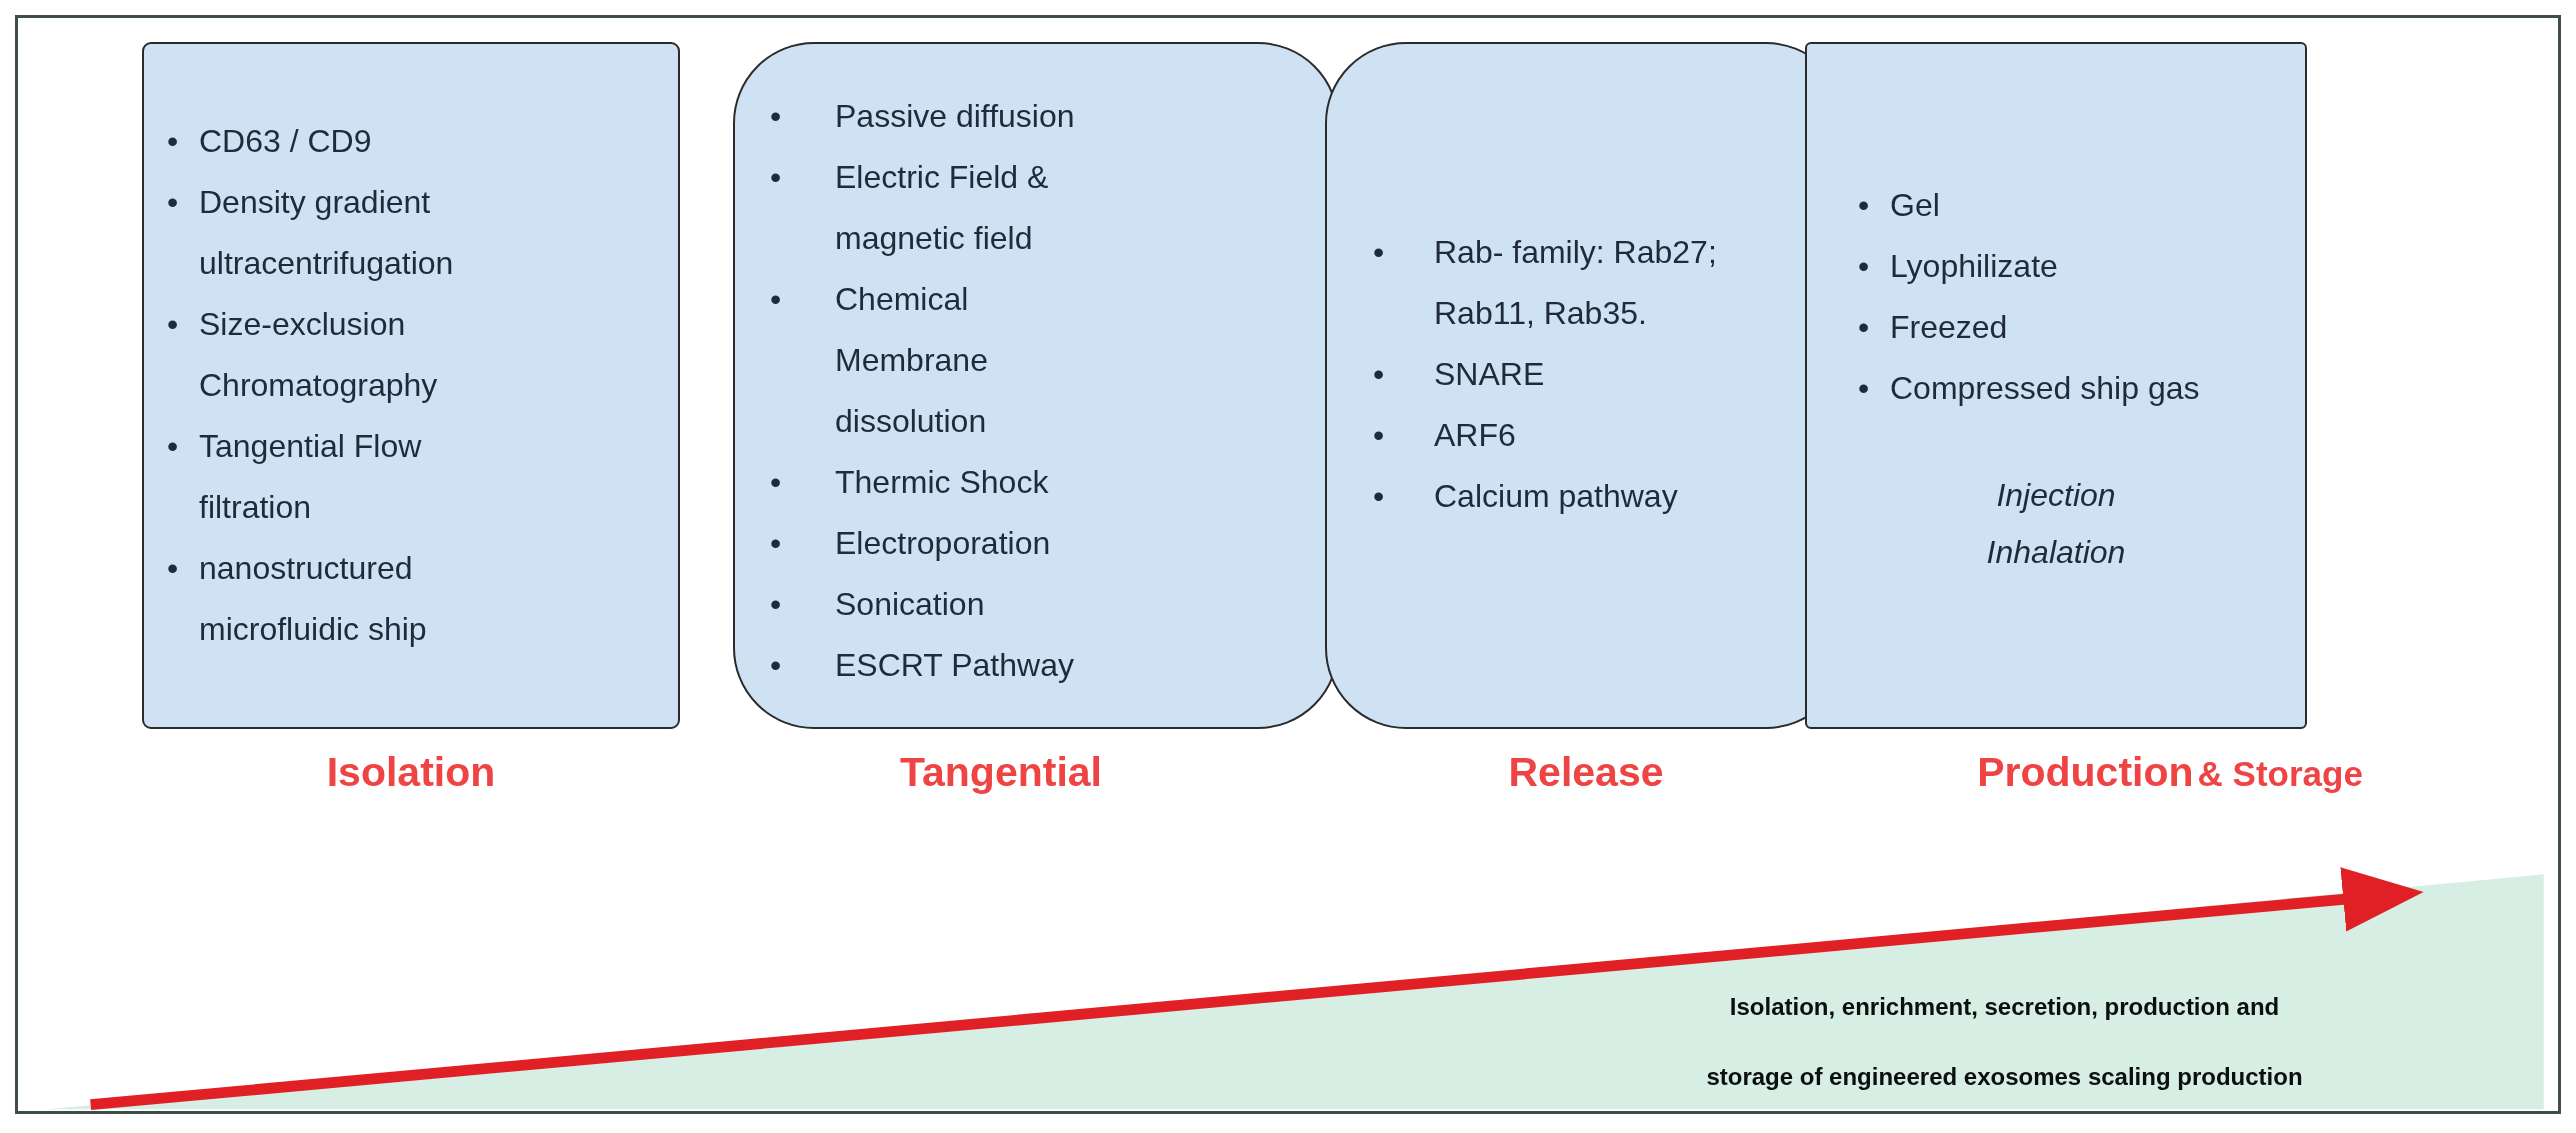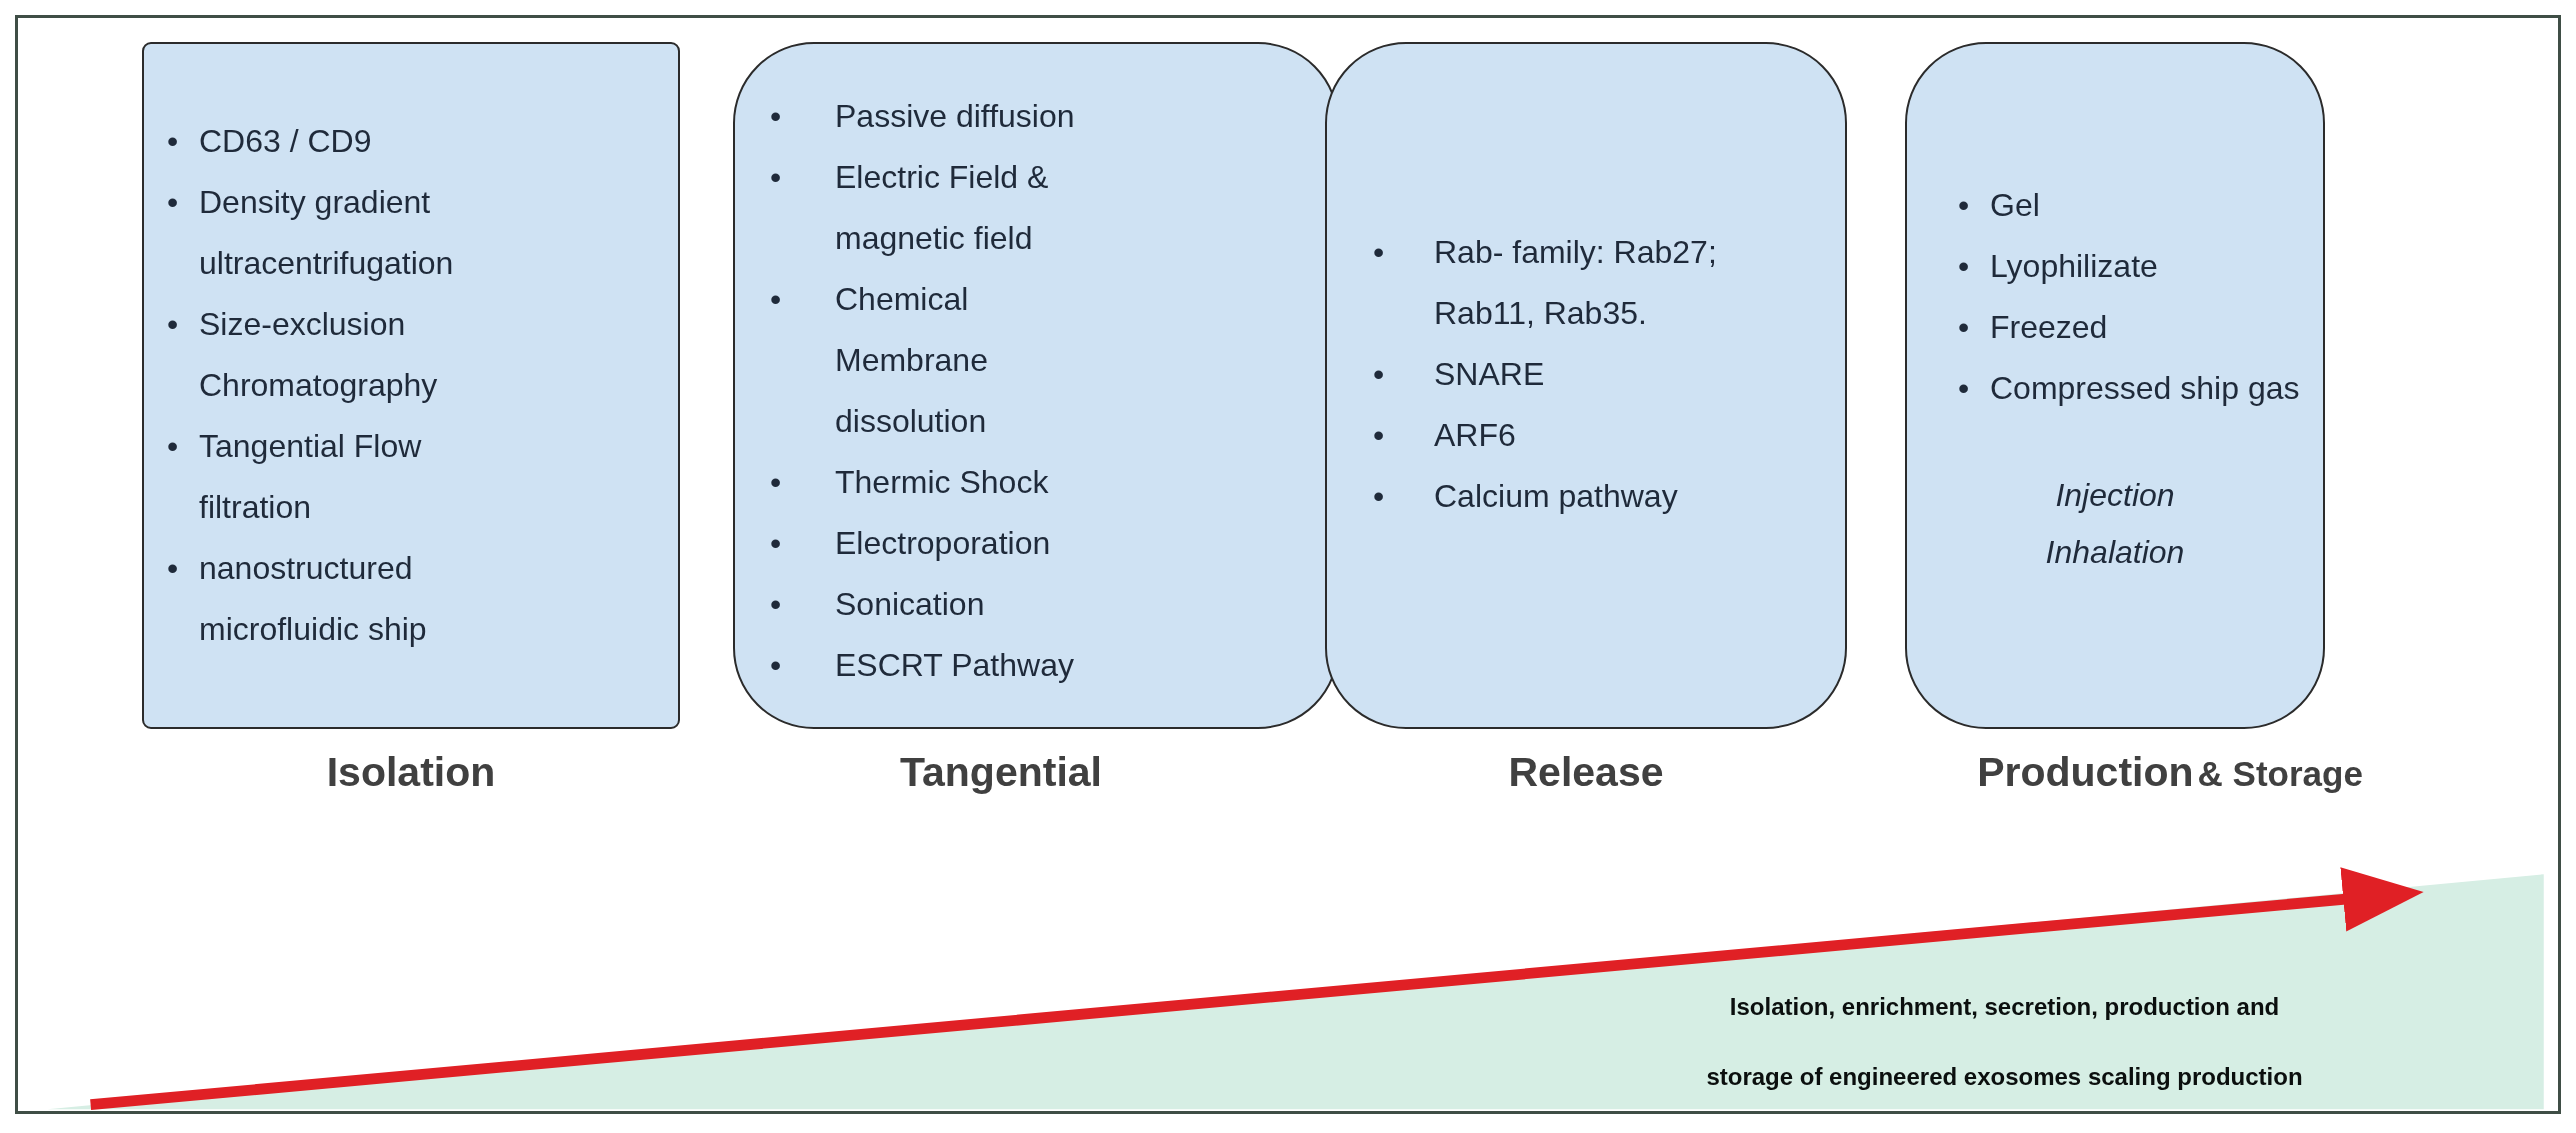--- a/index.html
+++ b/index.html
@@ -47,38 +47,38 @@
   
   .b1{left:142px;width:538px;border-radius:9px;}
   .b1 ul{margin:67px 31px 0 23px;}
   .b1 li{padding-left:32px;}
   .b2{left:733px;width:606px;}
   .b2 ul{margin:42px 23px 0 35px;}
   .b2 li{padding-left:65px;}
   .b3{left:1325px;width:522px;}
   .b3 ul{margin:178px 23px 0 46px;}
   .b3 li{padding-left:61px;}
-  .b4{left:1905px;width:420px;}
+  .b4{left:1805px;width:502px;border-radius:6px;}
   .b4 ul{margin:131px 23px 0 51px;}
   .b4 li{padding-left:32px;}
   .box-note{
     margin-top:48px;
     text-align:center;
     font-style:italic;
     line-height:57px;
     white-space:pre-line;
   }
   .stage-label{
     position:absolute;
     top:749px;
     width:538px;
     text-align:center;
     font-size:41px;
     font-weight:bold;
-    color:#404040;
+    color:#ef4444;
     white-space:nowrap;
   }
   .l1{left:142px;}
   .l2{left:732px;}
   .l3{left:1317px;}
   .l4{left:1901px;}
   .label-suffix{
     font-size:35px;
     margin-left:4px;
   }

